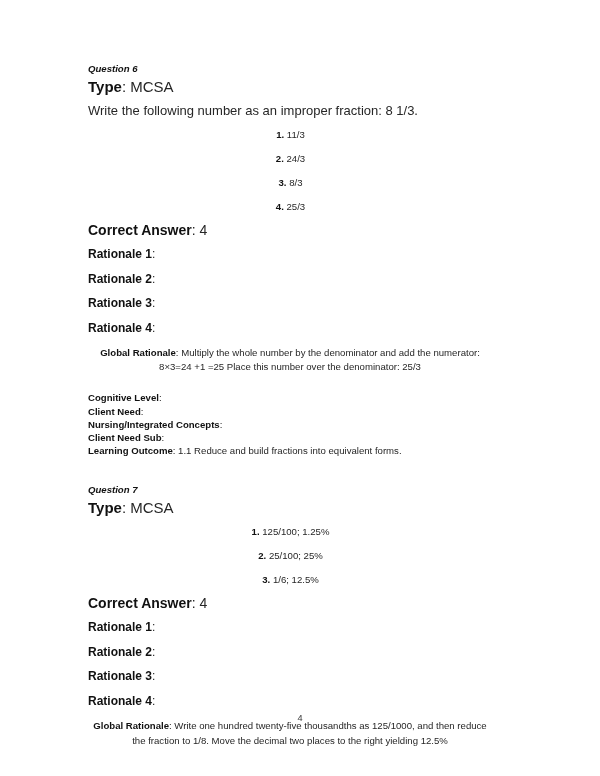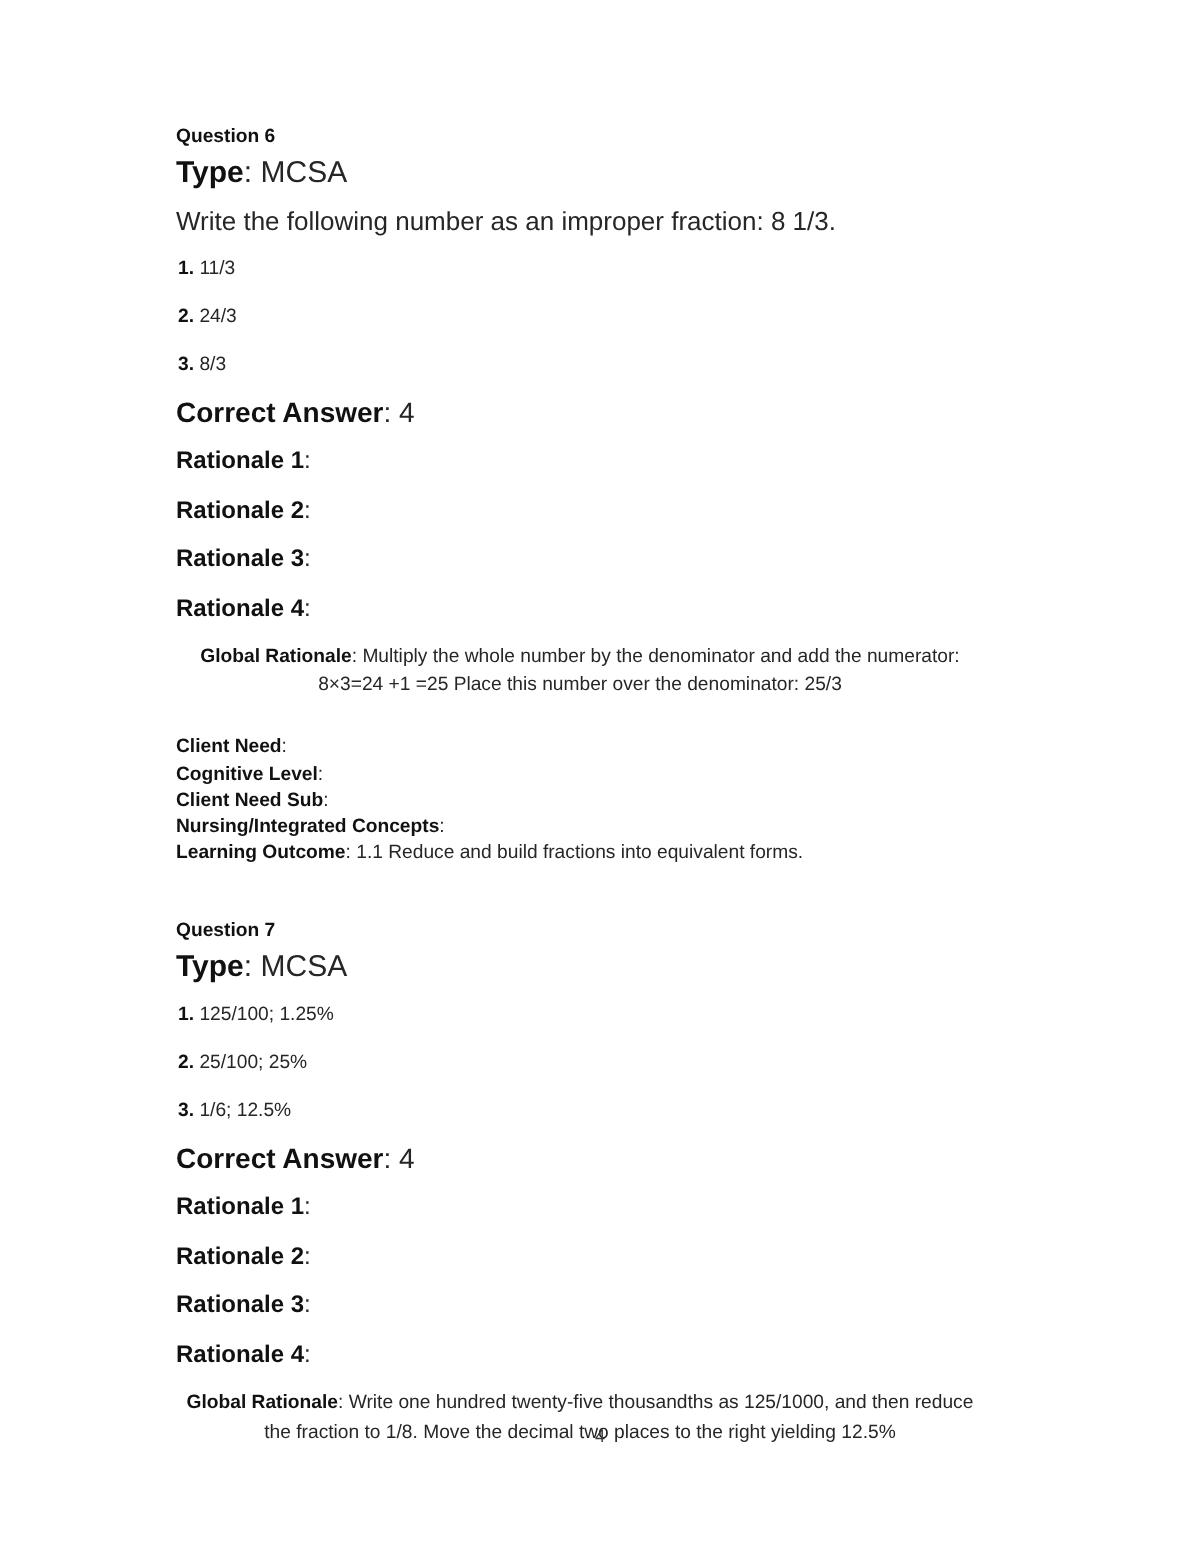--- a/index.html
+++ b/index.html
@@ -32,38 +32,40 @@
   .lbl {
     font-weight: bold;
     color: #111111;
   }
   .heading {
     font-size: 9.6px;
     line-height: 13px;
     font-weight: bold;
     color: #111111;
     margin: 0 0 5px 0;
+    font-style: italic;
   }
   .type-line {
     font-size: 15px;
     line-height: 13px;
     color: #262626;
     margin: 0 0 10.5px 0;
   }
   .stem {
     font-size: 13px;
     line-height: 13px;
     color: #262626;
     margin: 0 0 11px 0;
   }
   .option {
     font-size: 9.6px;
     line-height: 13px;
     color: #262626;
     margin: 0 0 11px 1px;
+    text-align: center;
   }
   .option .num {
     font-weight: bold;
     color: #111111;
   }
   .answer-line {
     font-size: 14px;
     line-height: 13px;
     color: #262626;
     margin: 0 0 11.5px 0;
@@ -113,35 +115,36 @@
     <div class="q-block">
       <div class="heading">Question 6</div>
 
       <div class="type-line"><span class="lbl">Type</span><span>: </span><span>MCSA</span></div>
 
       <div class="stem">Write the following number as an improper fraction: 8 1/3.</div>
 
       <div class="option"><span class="num">1.</span> <span>11/3</span></div>
       <div class="option"><span class="num">2.</span> <span>24/3</span></div>
       <div class="option"><span class="num">3.</span> <span>8/3</span></div>
+      <div class="option"><span class="num">4.</span> <span>25/3</span></div>
 
       <div class="answer-line"><span class="lbl">Correct Answer</span><span>: </span><span>4</span></div>
 
       <div class="rationale-line"><span class="lbl">Rationale 1</span><span>:</span><span></span></div>
       <div class="rationale-line"><span class="lbl">Rationale 2</span><span>:</span><span></span></div>
       <div class="rationale-line"><span class="lbl">Rationale 3</span><span>:</span><span></span></div>
       <div class="rationale-line"><span class="lbl">Rationale 4</span><span>:</span><span></span></div>
 
       <div class="global-rationale"><span class="lbl">Global Rationale</span><span>: </span><span>Multiply the whole number by the denominator and add the numerator: 8×3=24 +1 =25 Place this number over the denominator: 25/3</span></div>
 
       <div class="meta-block">
+        <div class="meta-line"><span class="lbl">Cognitive Level</span><span>:</span><span></span></div>
         <div class="meta-line"><span class="lbl">Client Need</span><span>:</span><span></span></div>
-        <div class="meta-line"><span class="lbl">Cognitive Level</span><span>:</span><span></span></div>
+        <div class="meta-line"><span class="lbl">Nursing/Integrated Concepts</span><span>:</span><span></span></div>
         <div class="meta-line"><span class="lbl">Client Need Sub</span><span>:</span><span></span></div>
-        <div class="meta-line"><span class="lbl">Nursing/Integrated Concepts</span><span>:</span><span></span></div>
         <div class="meta-line"><span class="lbl">Learning Outcome</span><span>: </span><span>1.1 Reduce and build fractions into equivalent forms.</span></div>
       </div>
     </div>
 
     <div class="q-gap"></div>
 
     <div class="q-block">
       <div class="heading">Question 7</div>
 
       <div class="type-line"><span class="lbl">Type</span><span>: </span><span>MCSA</span></div>

